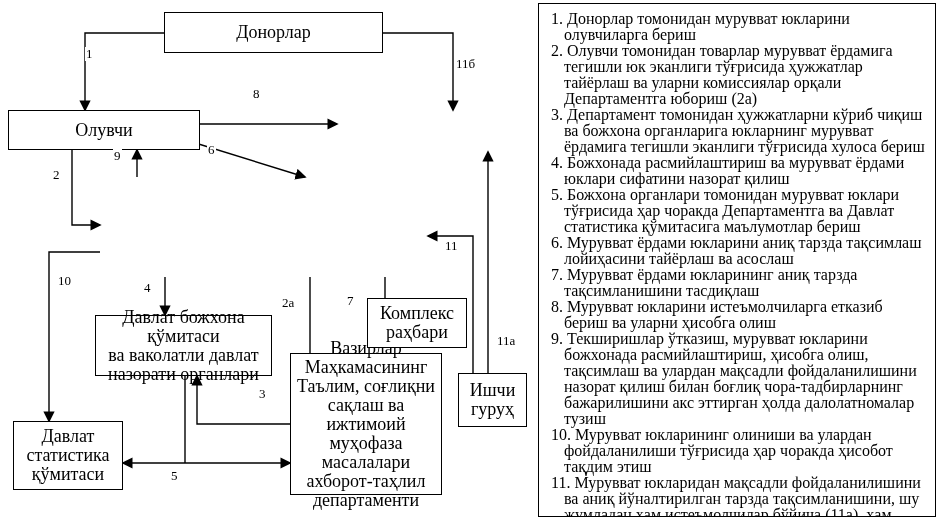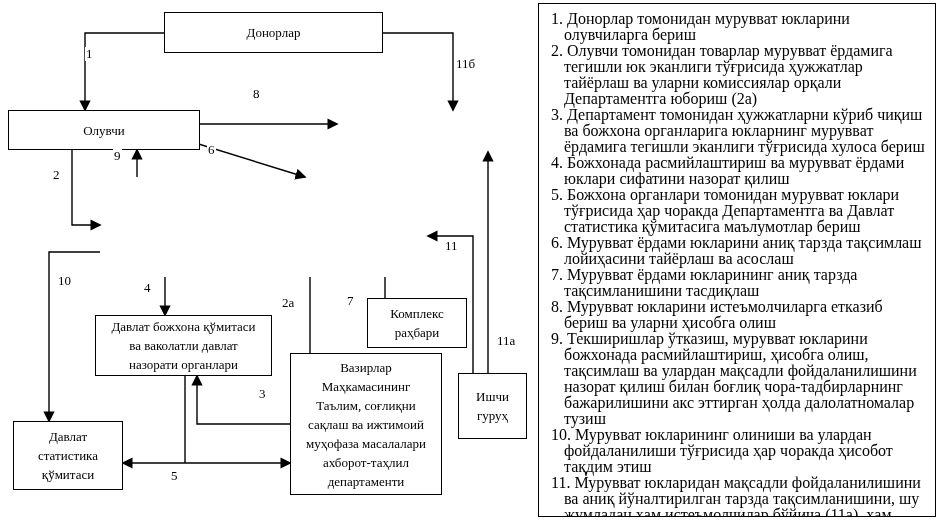--- a/index.html
+++ b/index.html
@@ -6,21 +6,21 @@
   .stage{
     position:relative;width:941px;height:526px;background:#fff;
     font-family:"Liberation Serif","DejaVu Serif",serif;color:#000;
     overflow:hidden;
   }
   .edges{position:absolute;left:0;top:0;}
   .edge{stroke:#000;stroke-width:1.4;fill:none;}
   .node{
     position:absolute;box-sizing:border-box;border:1.5px solid #000;background:#fff;
     display:flex;align-items:center;justify-content:center;text-align:center;
-    font-size:13px;line-height:19px;white-space:pre-line;padding:1px 2px;
+    font-size:18px;line-height:19px;white-space:pre-line;padding:1px 2px;
   }
   .elabel{position:absolute;font-size:13px;line-height:14px;background:#fff;padding:0 1px;}
   .panel{
     position:absolute;left:538px;top:3px;width:398px;height:514px;
     box-sizing:border-box;border:1.5px solid #000;background:#fff;
     padding:7px 6px 4px 12px;overflow:hidden;
   }
   .legend-item{
     font-size:16px;line-height:16px;
     padding-left:13px;text-indent:-13px;text-align:left;
@@ -65,21 +65,21 @@
 қўмитаси</div>
   <div class="node" style="left:290px;top:353px;width:152px;height:142px">Вазирлар
 Маҳкамасининг
 Таълим, соғлиқни
 сақлаш ва ижтимоий
 муҳофаза масалалари
 ахборот-таҳлил
 департаменти</div>
   <div class="node" style="left:367px;top:298px;width:100px;height:50px">Комплекс
 раҳбари</div>
-  <div class="node" style="left:458px;top:373px;width:69px;height:66px">Ишчи
+  <div class="node" style="left:458px;top:373px;width:69px;height:54px">Ишчи
 гуруҳ</div>
 
   <div class="elabel" style="left:85px;top:47px">1</div>
   <div class="elabel" style="left:52px;top:168px">2</div>
   <div class="elabel" style="left:281px;top:296px">2а</div>
   <div class="elabel" style="left:258px;top:387px">3</div>
   <div class="elabel" style="left:143px;top:281px">4</div>
   <div class="elabel" style="left:170px;top:469px">5</div>
   <div class="elabel" style="left:207px;top:143px">6</div>
   <div class="elabel" style="left:346px;top:294px">7</div>

